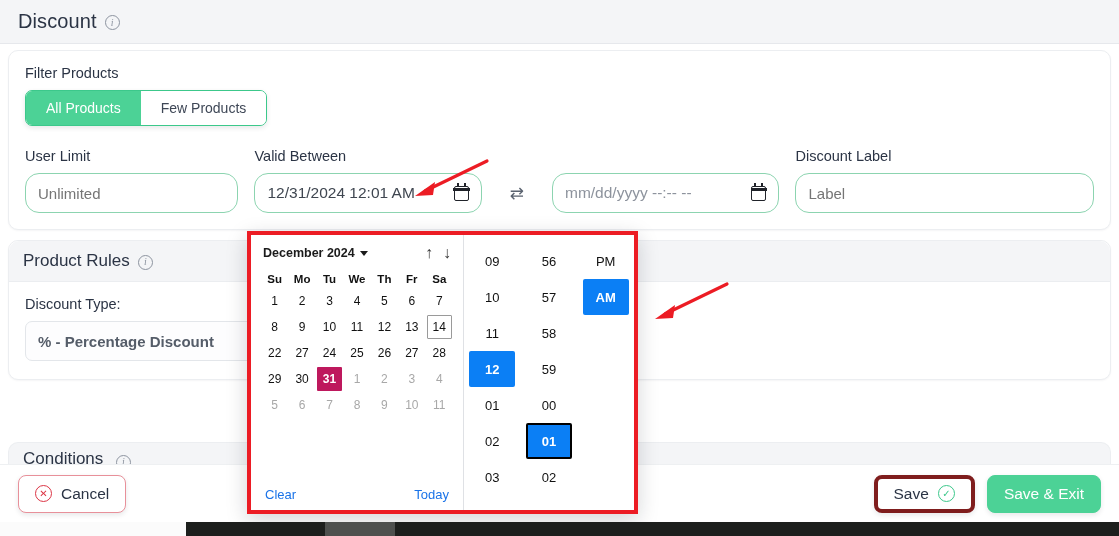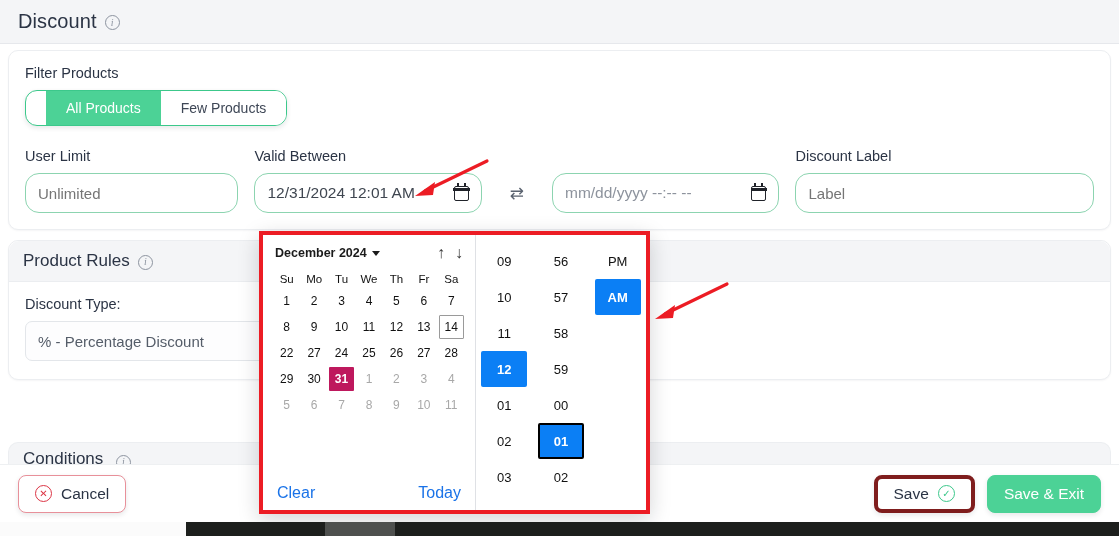--- a/index.html
+++ b/index.html
@@ -48,26 +48,25 @@
   }
   .card-head-title{ font-size:17px; color:#2b3445; }
   .card-body{ padding:14px 16px 18px 16px; }
 
   
   .field-label{
     font-size:14.5px; color:#2b3445; margin-bottom:9px; display:block;
   }
   .segmented{
     display:inline-flex;
-    border-radius:12px;
+    border-radius:7px;
     overflow:hidden;
     border:1px solid #3cc88b;
     box-shadow:0 2px 5px rgba(20,25,40,.10);
     background:#fff;
-    padding-left:20px;
   }
   .seg-btn{
     padding:9px 20px;
     font-size:14px;
     border:0; outline:none; cursor:pointer;
     background:#ffffff; color:#3e4756;
     font-family:"Liberation Sans", sans-serif;
   }
   .seg-btn.active{ background:#4cd296; color:#ffffff; }
 
@@ -126,20 +125,21 @@
   
   .select-box{
     width:244px; height:40px;
     border:1px solid #e3e6ea;
     border-radius:7px;
     background:#fdfdfe;
     display:flex; align-items:center;
     padding:0 12px;
     font-size:15px; color:#555d69;
     margin-top:9px;
+    font-weight:bold;
   }
 
   
   .cond-strip{
     position:absolute; left:8px; right:8px; top:442px;
     height:32px;
     background:#f4f5f7;
     border:1px solid #eceef1;
     border-bottom:none;
     border-radius:10px 10px 0 0;
@@ -185,21 +185,21 @@
   .bottom-strip{
     position:absolute; left:0; bottom:0; width:100%; height:14px;
     background:#1d1f1d; z-index:60;
   }
   .bottom-strip .seg-left{ position:absolute; left:0; top:0; width:186px; height:100%; background:#fbfbfb;}
   .bottom-strip .seg-grey{ position:absolute; left:325px; top:0; width:70px; height:100%; background:#4e504e;}
 
   
   .dtpicker{
     position:absolute;
-    left:259px; top:231px;
+    left:247px; top:231px;
     width:391px; height:283px;
     background:#ffffff;
     border:4px solid #ec1c24;
     display:flex;
     z-index:50;
     box-shadow:0 6px 20px rgba(15,20,35,.18);
   }
   .cal-pane{
     width:213px;
     border-right:1px solid #dfe1e5;
@@ -216,21 +216,21 @@
   }
   .caret{
     width:0;height:0;border-left:4px solid transparent;border-right:4px solid transparent;
     border-top:5px solid #1b1b1b;
   }
   .cal-navs{ display:flex; gap:10px; }
   .nav-arrow{ font-size:16px; color:#3b3b3b; cursor:pointer; line-height:1; }
 
   table.cal{ border-collapse:collapse; width:100%; }
   table.cal th{
-    font-size:11.5px; font-weight:normal; color:#111;
+    font-size:11.5px; font-weight:bold; color:#111;
     padding:3px 0; text-align:center;
   }
   table.cal td{
     text-align:center; padding:0;
     height:26px;
   }
   .daycell{
     display:inline-flex; align-items:center; justify-content:center;
     width:25px; height:24px; font-size:12px; color:#111;
     border-radius:1px; cursor:pointer;
@@ -238,21 +238,21 @@
   }
   .daycell.muted{ color:#a8a8a8; }
   .daycell.today{ border:1px solid #9a9a9a; }
   .daycell.selected{ background:#be185d; color:#ffffff; font-weight:bold; }
 
   .cal-foot{
     margin-top:auto;
     display:flex; justify-content:space-between;
     padding:6px 4px 2px 4px;
   }
-  .cal-link{ font-size:16px; color:#1a73e8; cursor:pointer;margin-top:24px; }
+  .cal-link{ font-size:13px; color:#1a73e8; cursor:pointer;margin-top:24px; }
 
   .time-pane{
     flex:1; display:flex; padding:8px 0 0 0;
     overflow:hidden;
   }
   .time-col{
     flex:1; display:flex; flex-direction:column; align-items:center;
     gap:0;
   }
   .time-item{

